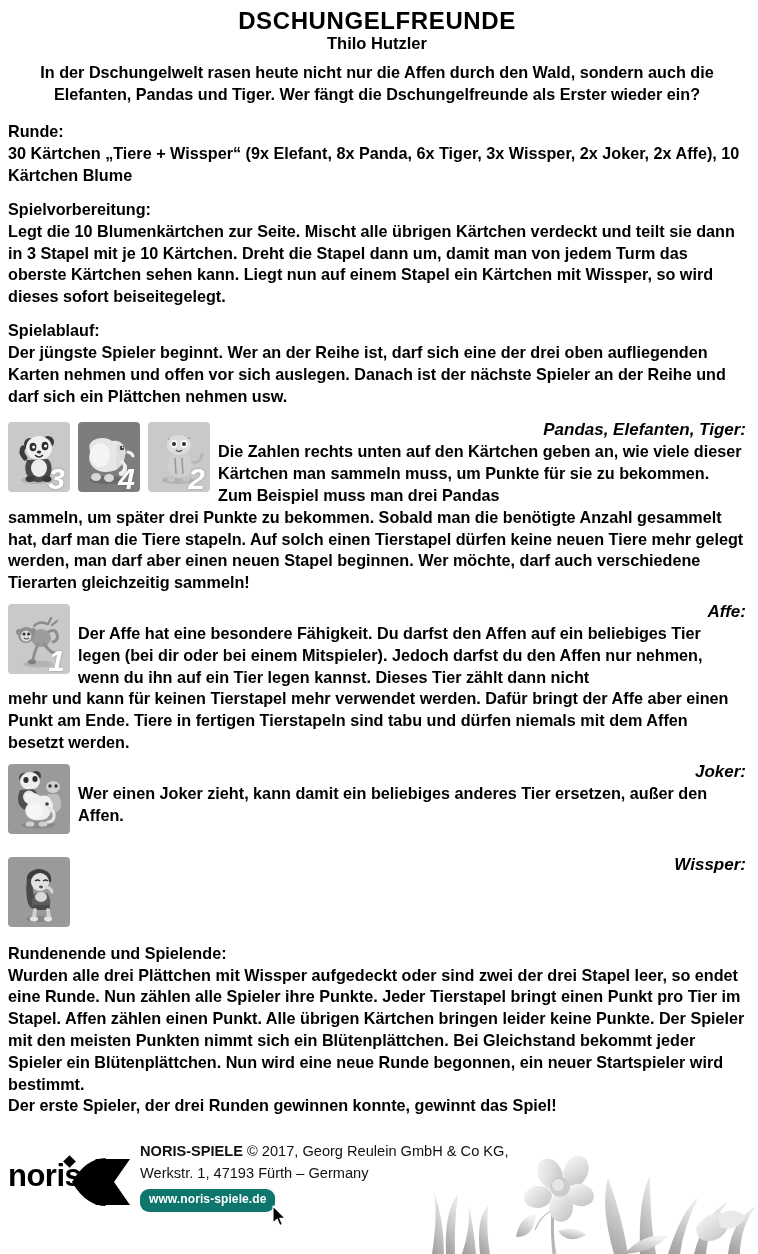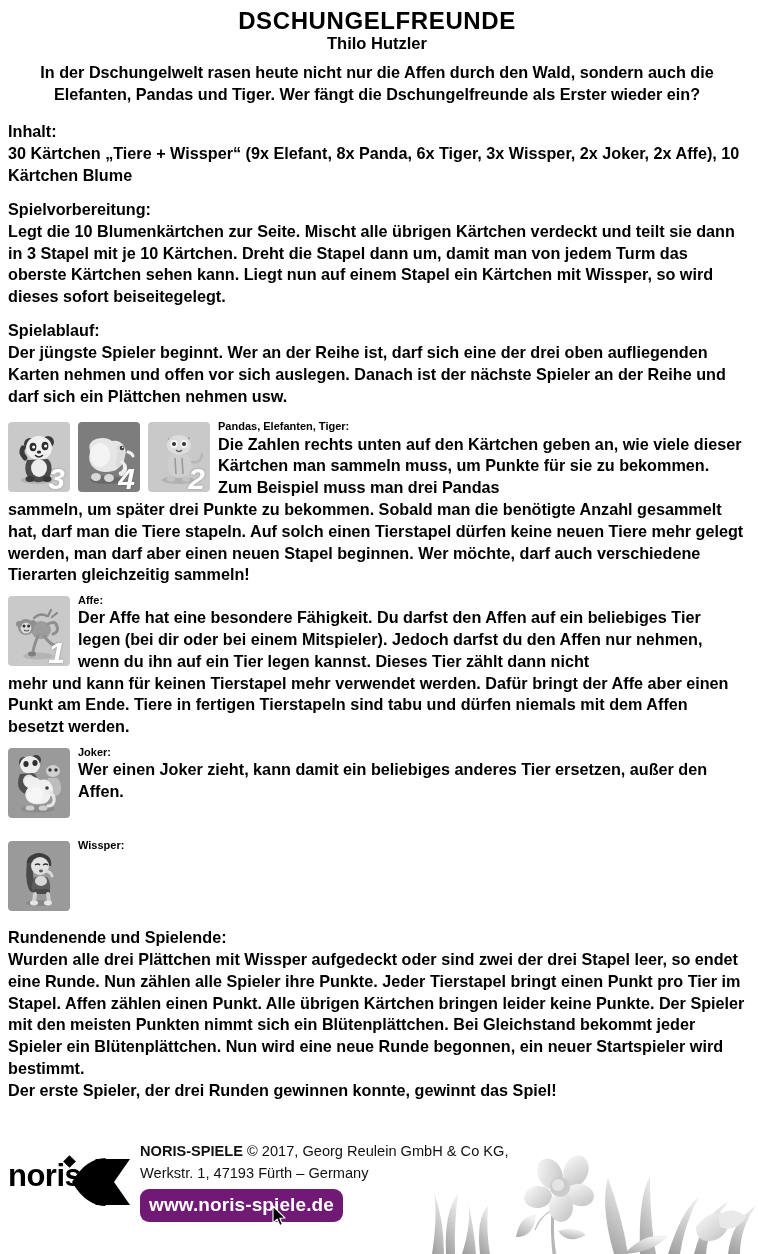--- a/index.html
+++ b/index.html
@@ -88,23 +88,25 @@
 
   .floatbox{overflow:hidden;}
   .floatbox .ft{
     font-weight:bold;
     font-size:16.2px;
     line-height:1.345;
     margin:0;
   }
   .subhead{
     font-weight:bold;
-    font-size:11px;
+    font-style:italic;
+    font-size:17px;
     line-height:1.3;
     margin:0 0 0 0;
+    text-align:right;
   }
   .clear{clear:both;}
 
   
   .footer{
     position:absolute;
     left:0;bottom:0;
     width:758px;height:125px;
   }
   .logo{
@@ -133,24 +135,24 @@
     position:absolute;
     left:140px;top:12px;
     font-size:14.6px;
     line-height:1.48;
     color:#111;
   }
   .imprint b{font-weight:bold;}
   .urlbadge{
     display:inline-block;
     margin-top:5px;
-    background:#701a75;
+    background:#0f766e;
     color:#ffffff;
     font-weight:bold;
-    font-size:19px;
+    font-size:12px;
     padding:2px 9px 3px 9px;
     border-radius:9px;
     letter-spacing:0.1px;
   }
   .cursor{
     position:absolute;
     left:272px;top:1205px;
     width:15px;height:22px;
     z-index:40;
   }
@@ -164,21 +166,21 @@
 </head>
 <body>
 
 <div class="page">
 
   <div class="title">DSCHUNGELFREUNDE</div>
   <div class="author">Thilo Hutzler</div>
   <div class="intro">In der Dschungelwelt rasen heute nicht nur die Affen durch den Wald, sondern auch die Elefanten, Pandas und Tiger. Wer fängt die Dschungelfreunde als Erster wieder ein?</div>
 
   <div class="block">
-    <div class="h-sec">Inhalt:</div>
+    <div class="h-sec">Runde:</div>
     <div class="body-t">30 Kärtchen „Tiere + Wissper“ (9x Elefant, 8x Panda, 6x Tiger, 3x Wissper, 2x Joker, 2x Affe), 10 Kärtchen Blume</div>
   </div>
 
   <div class="block">
     <div class="h-sec">Spielvorbereitung:</div>
     <div class="body-t">Legt die 10 Blumenkärtchen zur Seite. Mischt alle übrigen Kärtchen verdeckt und teilt sie dann in 3 Stapel mit je 10 Kärtchen. Dreht die Stapel dann um, damit man von jedem Turm das oberste Kärtchen sehen kann. Liegt nun auf einem Stapel ein Kärtchen mit Wissper, so wird dieses sofort beiseitegelegt.</div>
   </div>
 
   <div class="block">
     <div class="h-sec">Spielablauf:</div>

